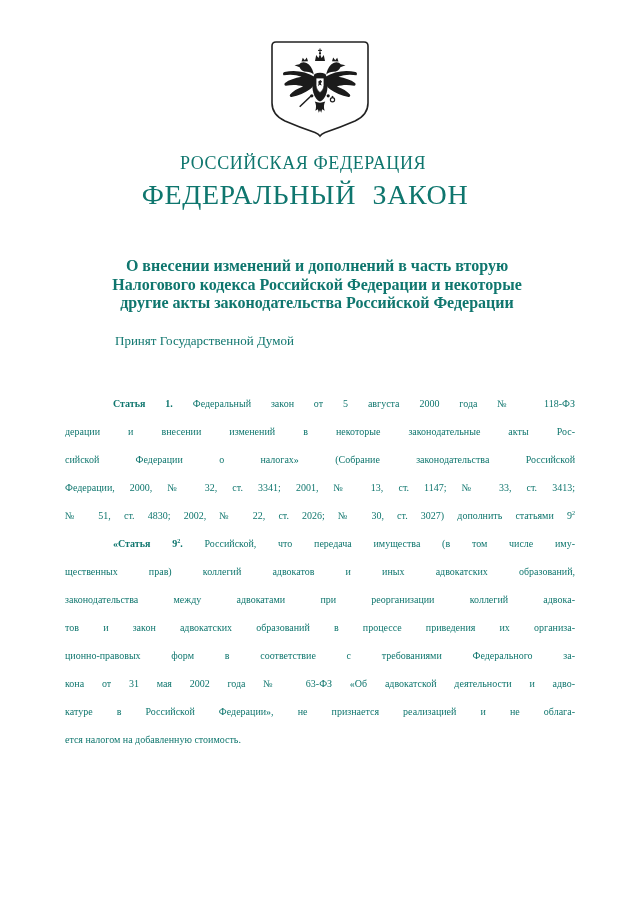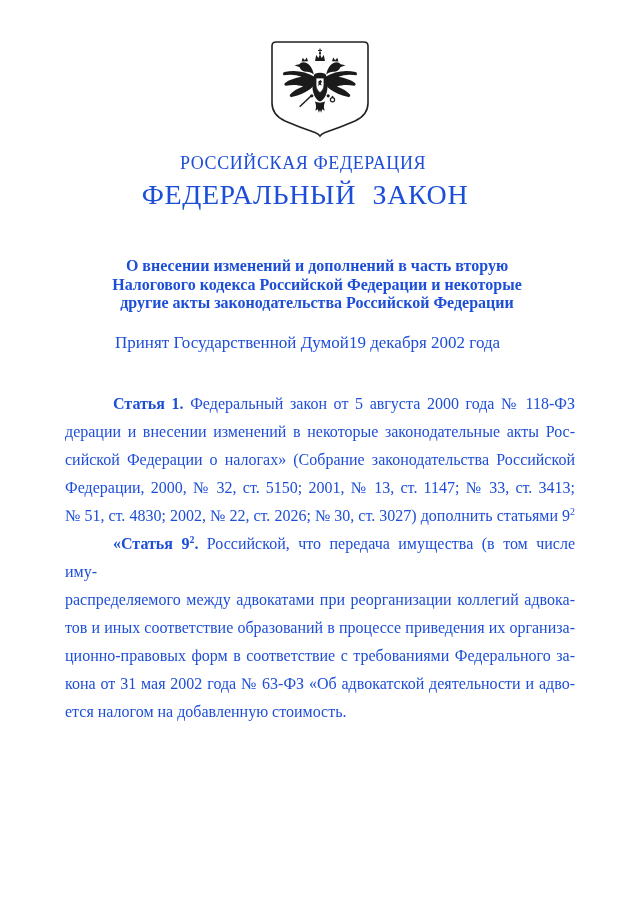--- a/index.html
+++ b/index.html
@@ -6,32 +6,32 @@
   .page{position:relative;width:640px;height:900px;background:#fff;color:#1a1a1a;
         font-family:"Liberation Serif","DejaVu Serif",serif;overflow:hidden;}
   .arms{position:absolute;left:268px;top:40px;width:104px;height:98px;}
   .h-country{position:absolute;top:153px;left:-17px;width:640px;text-align:center;
         font-size:18px;letter-spacing:.6px;font-weight:normal;white-space:nowrap;}
   .h-doctype{position:absolute;top:179px;left:-15px;width:640px;text-align:center;
         font-size:28px;letter-spacing:.6px;word-spacing:9px;font-weight:normal;white-space:nowrap;}
   .law-title{position:absolute;top:257px;left:-3px;width:640px;text-align:center;
         font-weight:bold;font-size:16px;line-height:18.5px;}
   .adopted{position:absolute;top:333px;left:115px;width:403px;display:flex;
-        justify-content:flex-start;font-size:17px;white-space:nowrap;}
-  .law-text{position:absolute;top:390px;left:65px;width:510px;font-size:16px;line-height:28px;}
+        justify-content:space-between;font-size:13px;white-space:nowrap;}
+  .law-text{position:absolute;top:390px;left:65px;width:510px;font-size:10px;line-height:28px;}
   .bline{text-align:justify;text-align-last:justify;}
   .bline.last{text-align-last:left;}
   .bline.indent{text-indent:48px;}
   .b{font-weight:bold;}
   .sup{font-size:.62em;vertical-align:super;line-height:0;}
 </style>
 </head>
 <body>
 
-<div class="page" style="color: #1d4ed8;">
+<div class="page" style="color: #0f766e;">
 
   <svg class="arms" viewBox="0 0 104 98" xmlns="http://www.w3.org/2000/svg">
     <path d="M8 2 H96 Q100 2 100 6 V63 Q100 75 87 81 Q72 87.5 57 92.5 Q53.5 93.8 52 96 Q50.5 93.8 47 92.5 Q32 87.5 17 81 Q4 75 4 63 V6 Q4 2 8 2 Z" fill="none" stroke="#222" stroke-width="1.6"></path>
     <g fill="#1b1b1b" stroke="none">
       <path d="M51.5 8.5 h1 v4.5 h-1 z"></path>
       <path d="M50 9.9 h4 v1 h-4 z"></path>
       <circle cx="52" cy="13.4" r="1.1"></circle>
       <path d="M47 21 L48.2 15 L50.4 18 L52 14 L53.6 18 L55.8 15 L57 21 Z"></path>
       <path d="M33.5 21.5 L34.8 17.8 L36.8 20.2 L38.8 17.6 L40 21.2 Z"></path>
       <path d="M64 21.2 L65.2 17.6 L67.2 20.2 L69.2 17.8 L70.5 21.5 Z"></path>
@@ -55,30 +55,31 @@
   <div class="h-doctype">ФЕДЕРАЛЬНЫЙ ЗАКОН</div>
 
   <div class="law-title">
     <div>О внесении изменений и дополнений в часть вторую</div>
     <div>Налогового кодекса Российской Федерации и некоторые</div>
     <div>другие акты законодательства Российской Федерации</div>
   </div>
 
   <div class="adopted">
     <span>Принят Государственной Думой</span>
-    <span>19 декабря 2002 года</span>
   </div>
 
   <div class="law-text">
       <div class="bline indent"><span class="b">Статья 1.</span><span> Федеральный закон от 5 августа 2000 года № 118-ФЗ</span></div>
       <div class="bline"><span>дерации и внесении изменений в некоторые законодательные акты Рос-</span></div>
       <div class="bline"><span>сийской Федерации о налогах» (Собрание законодательства Российской</span></div>
-      <div class="bline"><span>Федерации, 2000, № 32, ст. 5150; 2001, № 13, ст. 1147; № 33, ст. 3413;</span></div>
+      <div class="bline"><span>Федерации, 2000, № 32, ст. 3341; 2001, № 13, ст. 1147; № 33, ст. 3413;</span></div>
       <div class="bline"><span>№ 51, ст. 4830; 2002, № 22, ст. 2026; № 30, ст. 3027) дополнить статьями 9</span><span class="sup">2</span></div>
       <div class="bline indent"><span class="b">«Статья 9</span><span class="b sup">2</span><span class="b">.</span><span> Российской, что передача имущества (в том числе иму-</span></div>
-      <div class="bline"><span>распределяемого между адвокатами при реорганизации коллегий адвока-</span></div>
-      <div class="bline"><span>тов и иных соответствие образований в процессе приведения их организа-</span></div>
+      <div class="bline"><span>щественных прав) коллегий адвокатов и иных адвокатских образований,</span></div>
+      <div class="bline"><span>законодательства между адвокатами при реорганизации коллегий адвока-</span></div>
+      <div class="bline"><span>тов и закон адвокатских образований в процессе приведения их организа-</span></div>
       <div class="bline"><span>ционно-правовых форм в соответствие с требованиями Федерального за-</span></div>
       <div class="bline"><span>кона от 31 мая 2002 года № 63-ФЗ «Об адвокатской деятельности и адво-</span></div>
+      <div class="bline"><span>катуре в Российской Федерации», не признается реализацией и не облага-</span></div>
       <div class="bline last"><span>ется налогом на добавленную стоимость.</span></div>
     </div>
 
 </div>
 
 </body></html>

